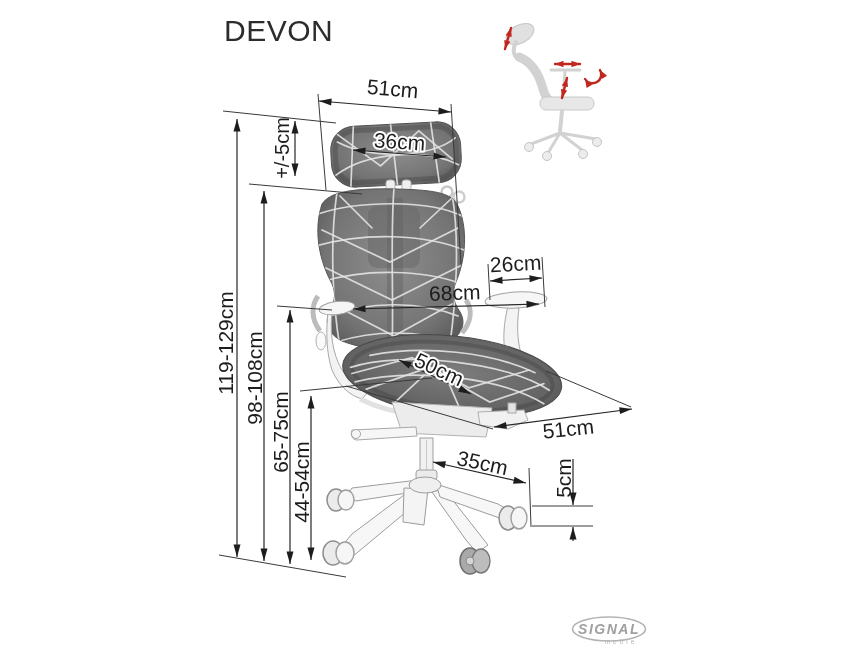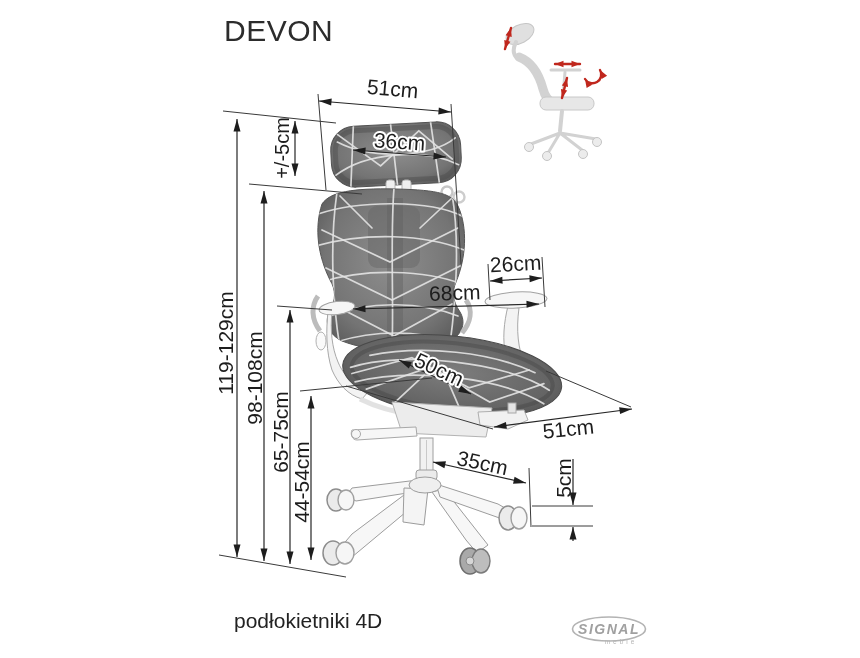--- a/index.html
+++ b/index.html
@@ -254,21 +254,20 @@
       <text class="dim" x="569" y="436" text-anchor="middle" transform="rotate(-6 569 436)">51cm</text>
       <text class="dim" x="481" y="470" text-anchor="middle" transform="rotate(12 481 470)">35cm</text>
       <text class="dim" x="571" y="478" text-anchor="middle" transform="rotate(-90 571 478)">5cm</text>
       <text class="dim" x="233" y="343" text-anchor="middle" transform="rotate(-90 233 343)">119-129cm</text>
       <text class="dim" x="262" y="378" text-anchor="middle" transform="rotate(-90 262 378)">98-108cm</text>
       <text class="dim" x="288" y="432" text-anchor="middle" transform="rotate(-90 288 432)">65-75cm</text>
       <text class="dim" x="309" y="482" text-anchor="middle" transform="rotate(-90 309 482)">44-54cm</text>
     </g>
   </svg>
 
-  <div class="footer-note">podłokietniki 4D</div>
 
   <svg class="logo" width="84" height="42" viewBox="0 0 84 42">
     <ellipse cx="40" cy="18" rx="36.5" ry="12" fill="none" stroke="#b3b3b3" stroke-width="1.6"></ellipse>
     <text x="40" y="23" text-anchor="middle" font-size="14" font-weight="bold" font-style="italic" letter-spacing="1.5" fill="#a0a0a0" font-family="Liberation Sans, sans-serif">SIGNAL</text>
     <text x="52" y="33" text-anchor="middle" font-size="6.5" letter-spacing="3" fill="#b5b5b5" font-family="Liberation Sans, sans-serif">meble</text>
   </svg>
 
 </div>
 
 </body></html>

